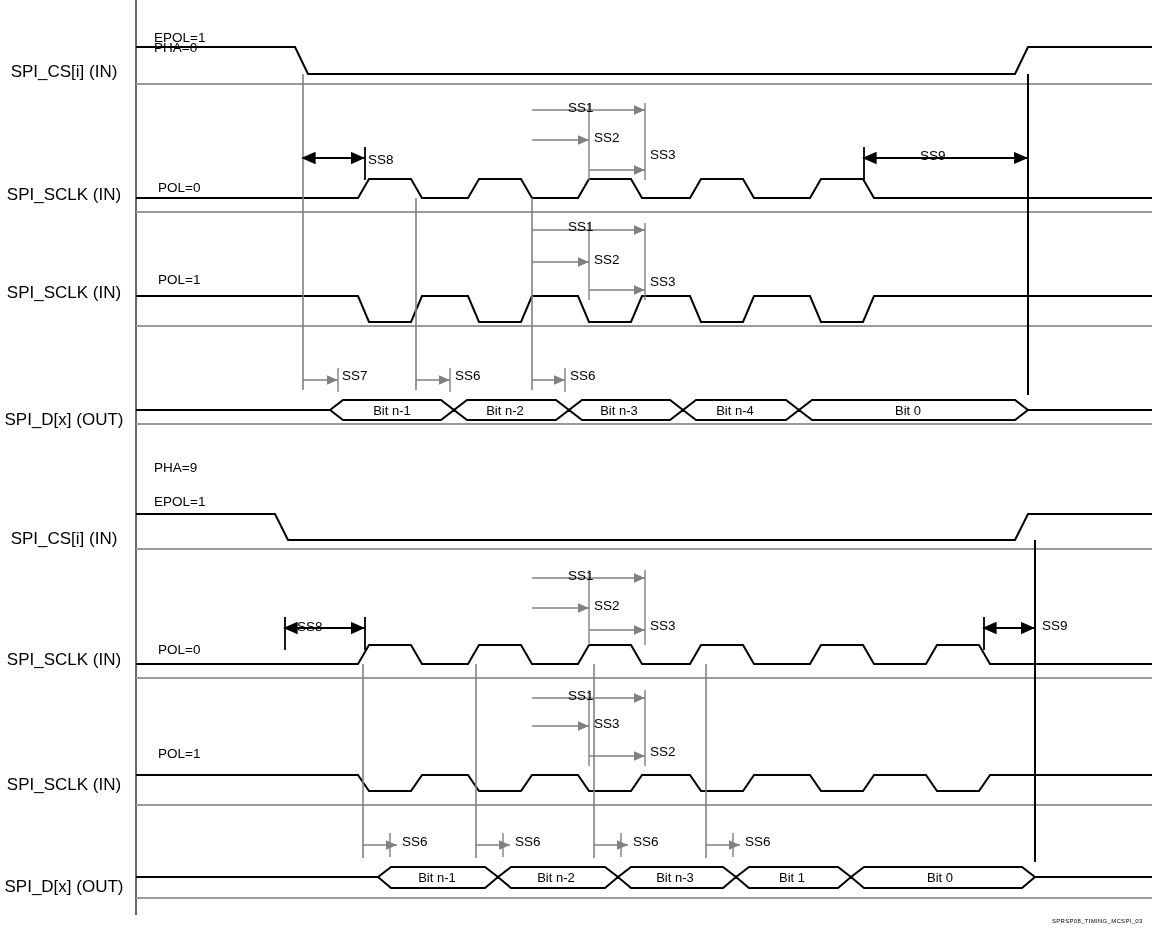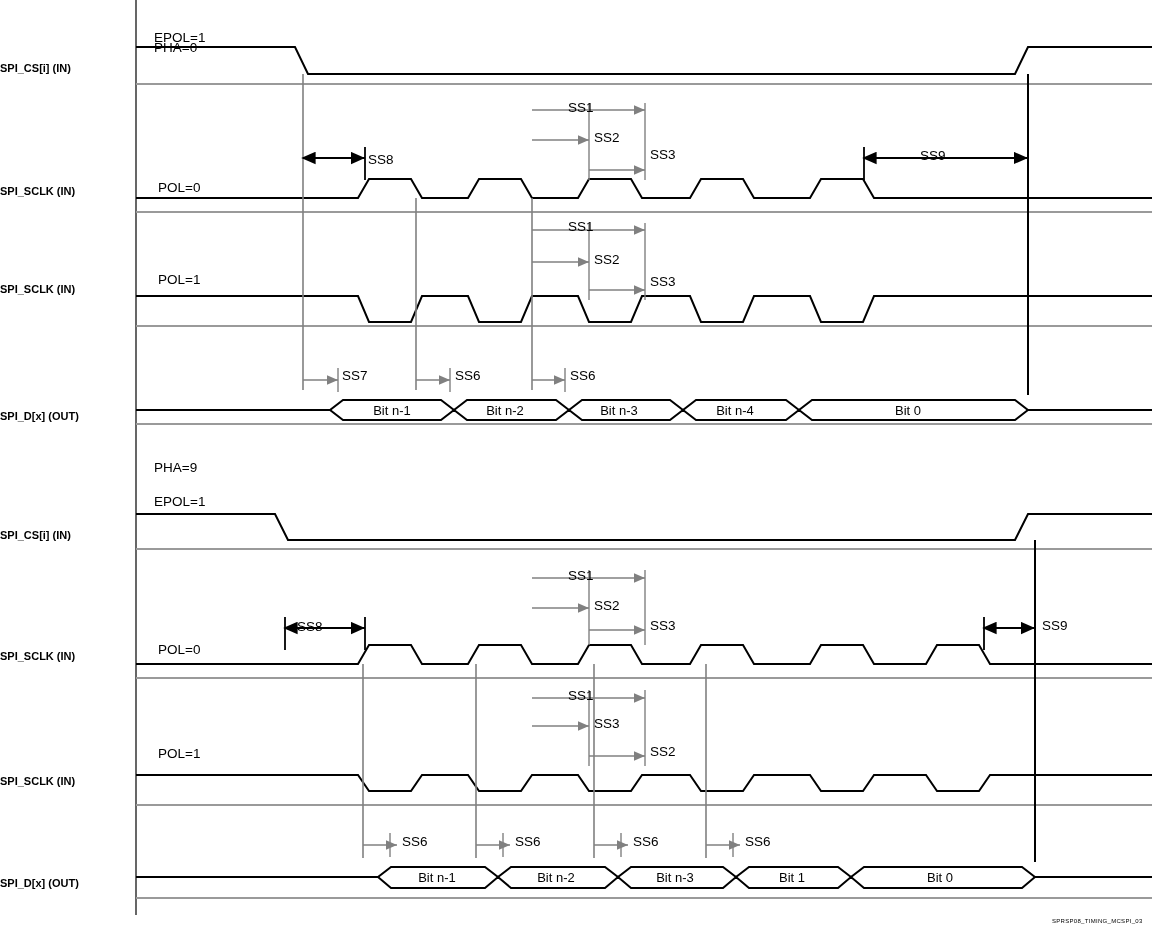--- a/index.html
+++ b/index.html
@@ -1,19 +1,19 @@
 <!DOCTYPE html>
 <html><head>
 <meta charset="utf-8">
 <style>
   html,body{margin:0;padding:0;background:#ffffff;}
   body{font-family:"Liberation Sans", sans-serif;}
   #root{position:relative;width:1152px;height:929px;overflow:hidden;background:#fff;}
   .lbl{position:absolute;font-size:13.5px;color:#000;white-space:nowrap;}
-  .sig{position:absolute;font-size:11px;color:#000;white-space:nowrap;text-align:left;font-weight:bold;}
+  .sig{position:absolute;font-size:17px;color:#000;white-space:nowrap;text-align:center;}
   .tiny{position:absolute;font-size:6px;color:#000;letter-spacing:.3px;font-family:"Liberation Sans",sans-serif;}
   svg{position:absolute;left:0;top:0;}
   .bitlabel{font-size:13px;font-family:"Liberation Sans",sans-serif;fill:#000;text-anchor:middle;}
 </style>
 </head>
 <body>
 
 <div id="root">
 
   <svg width="1152" height="929">

